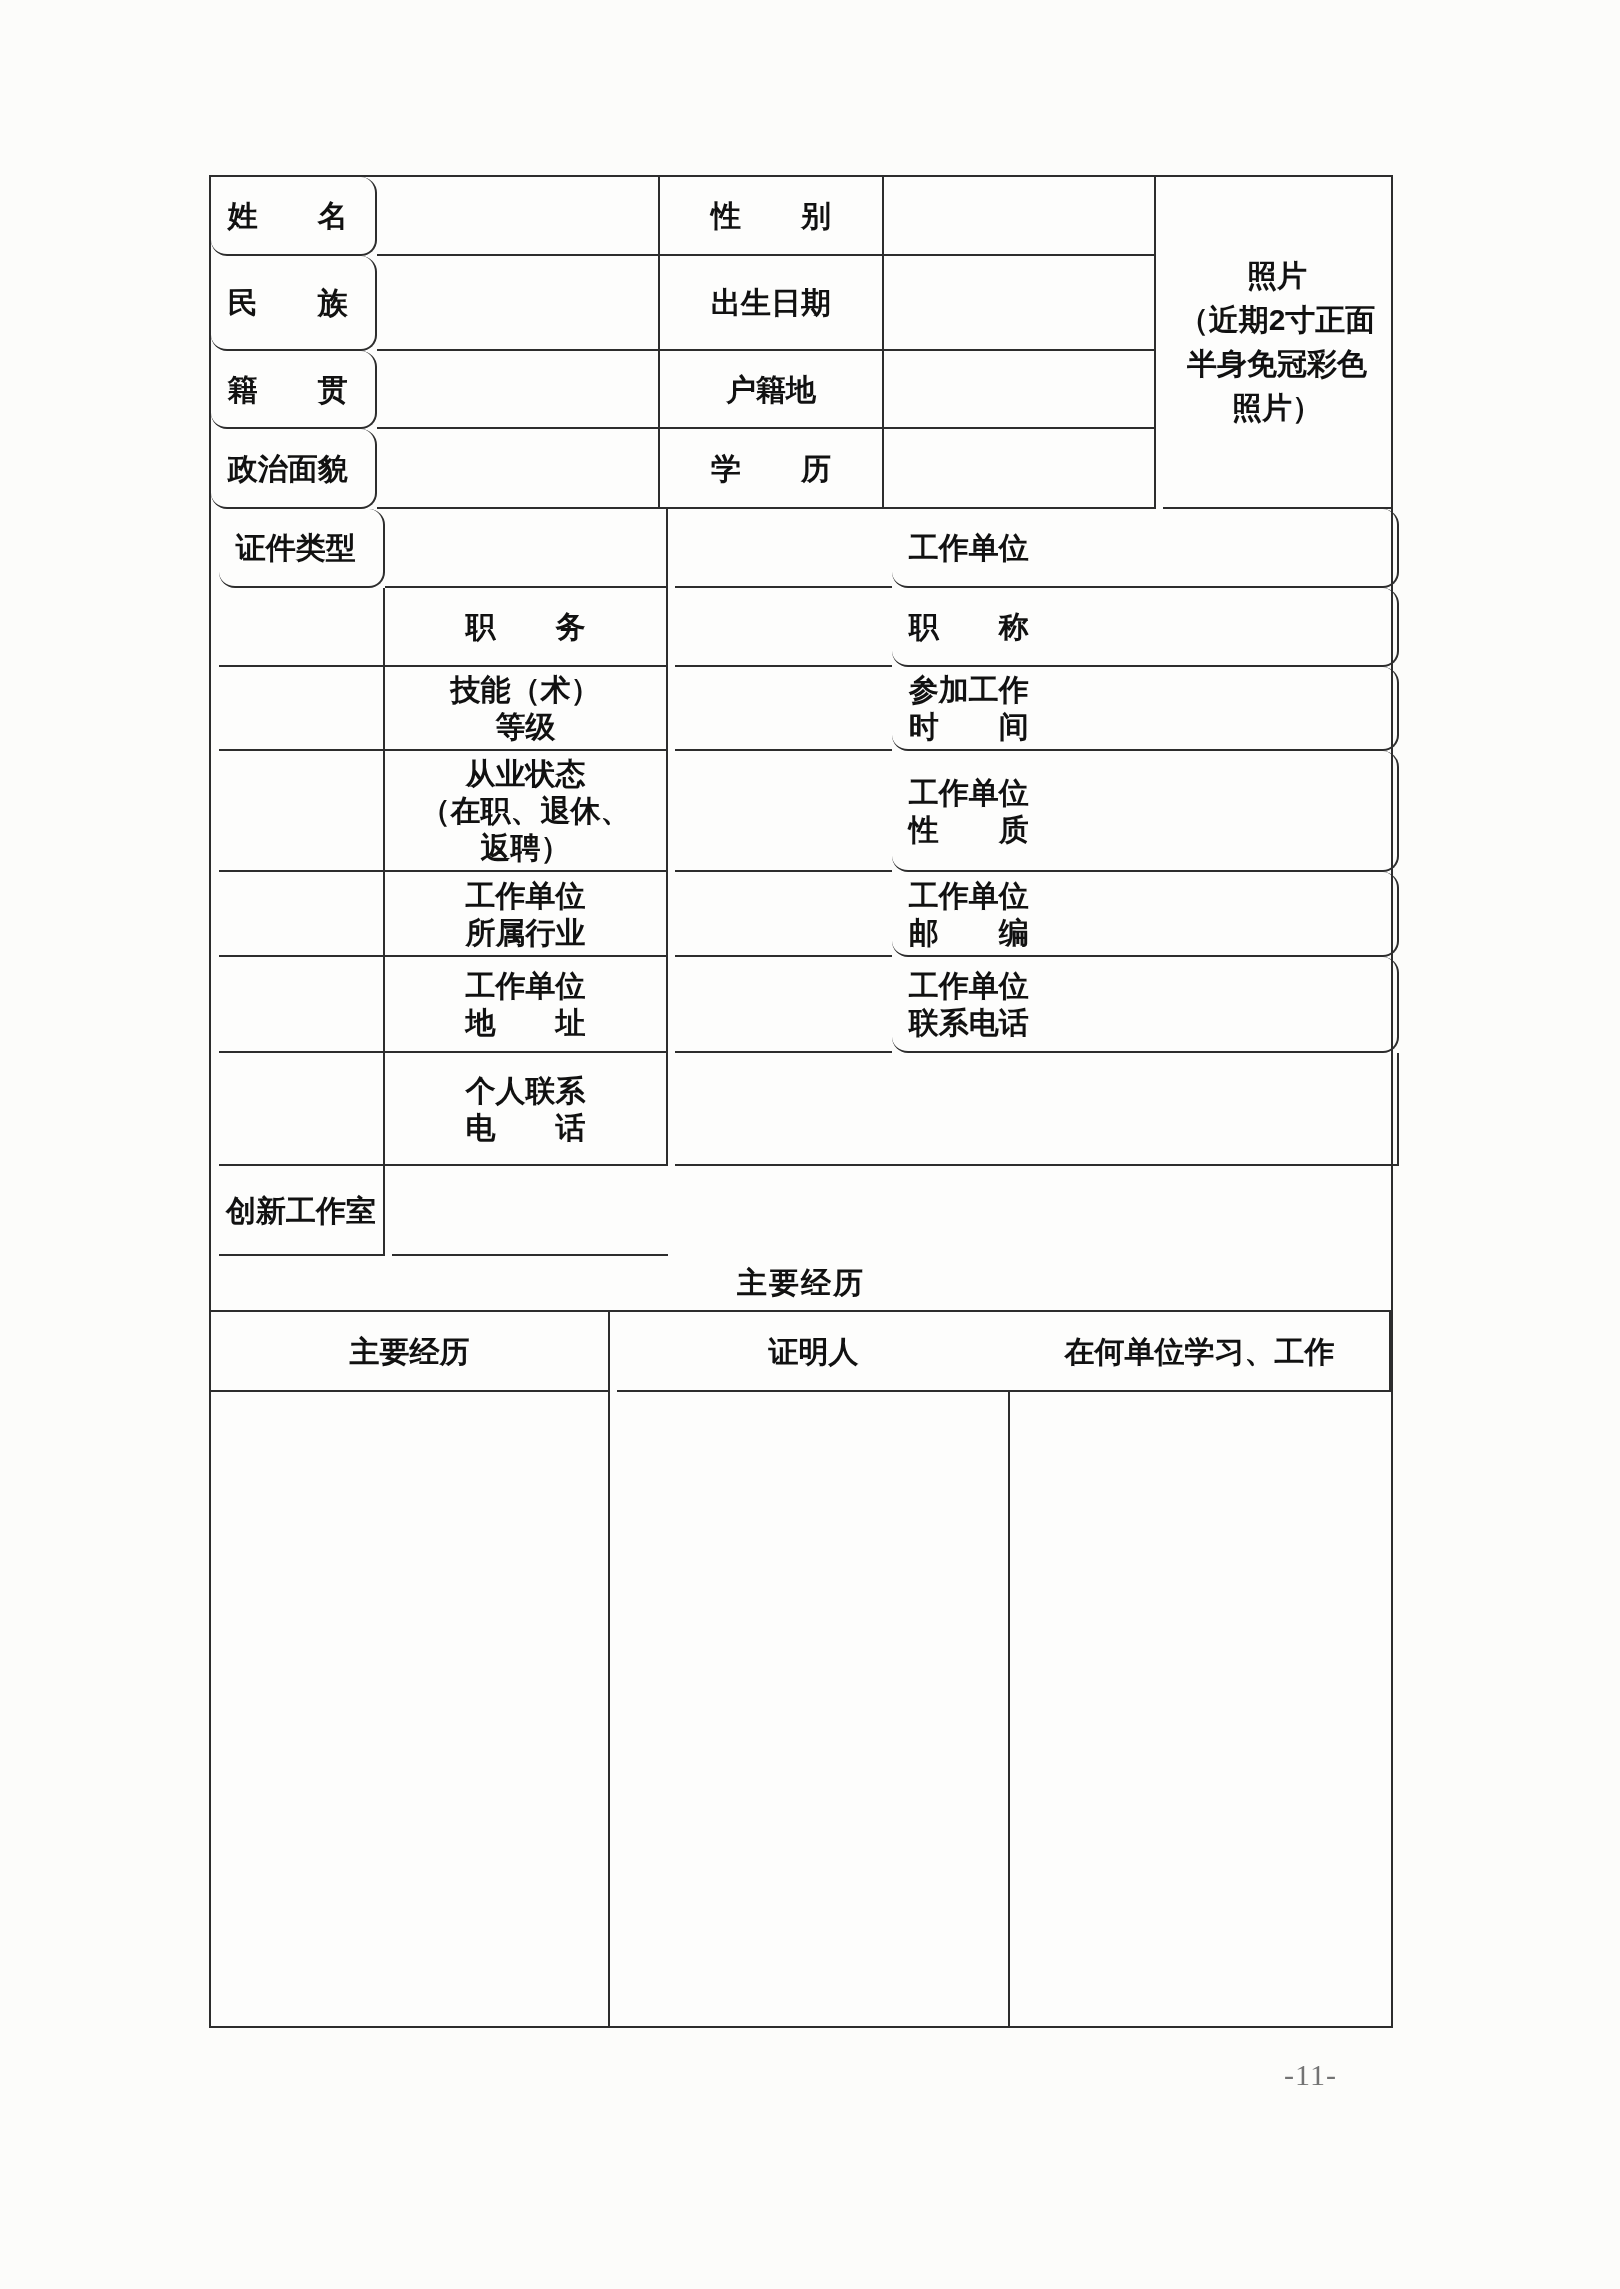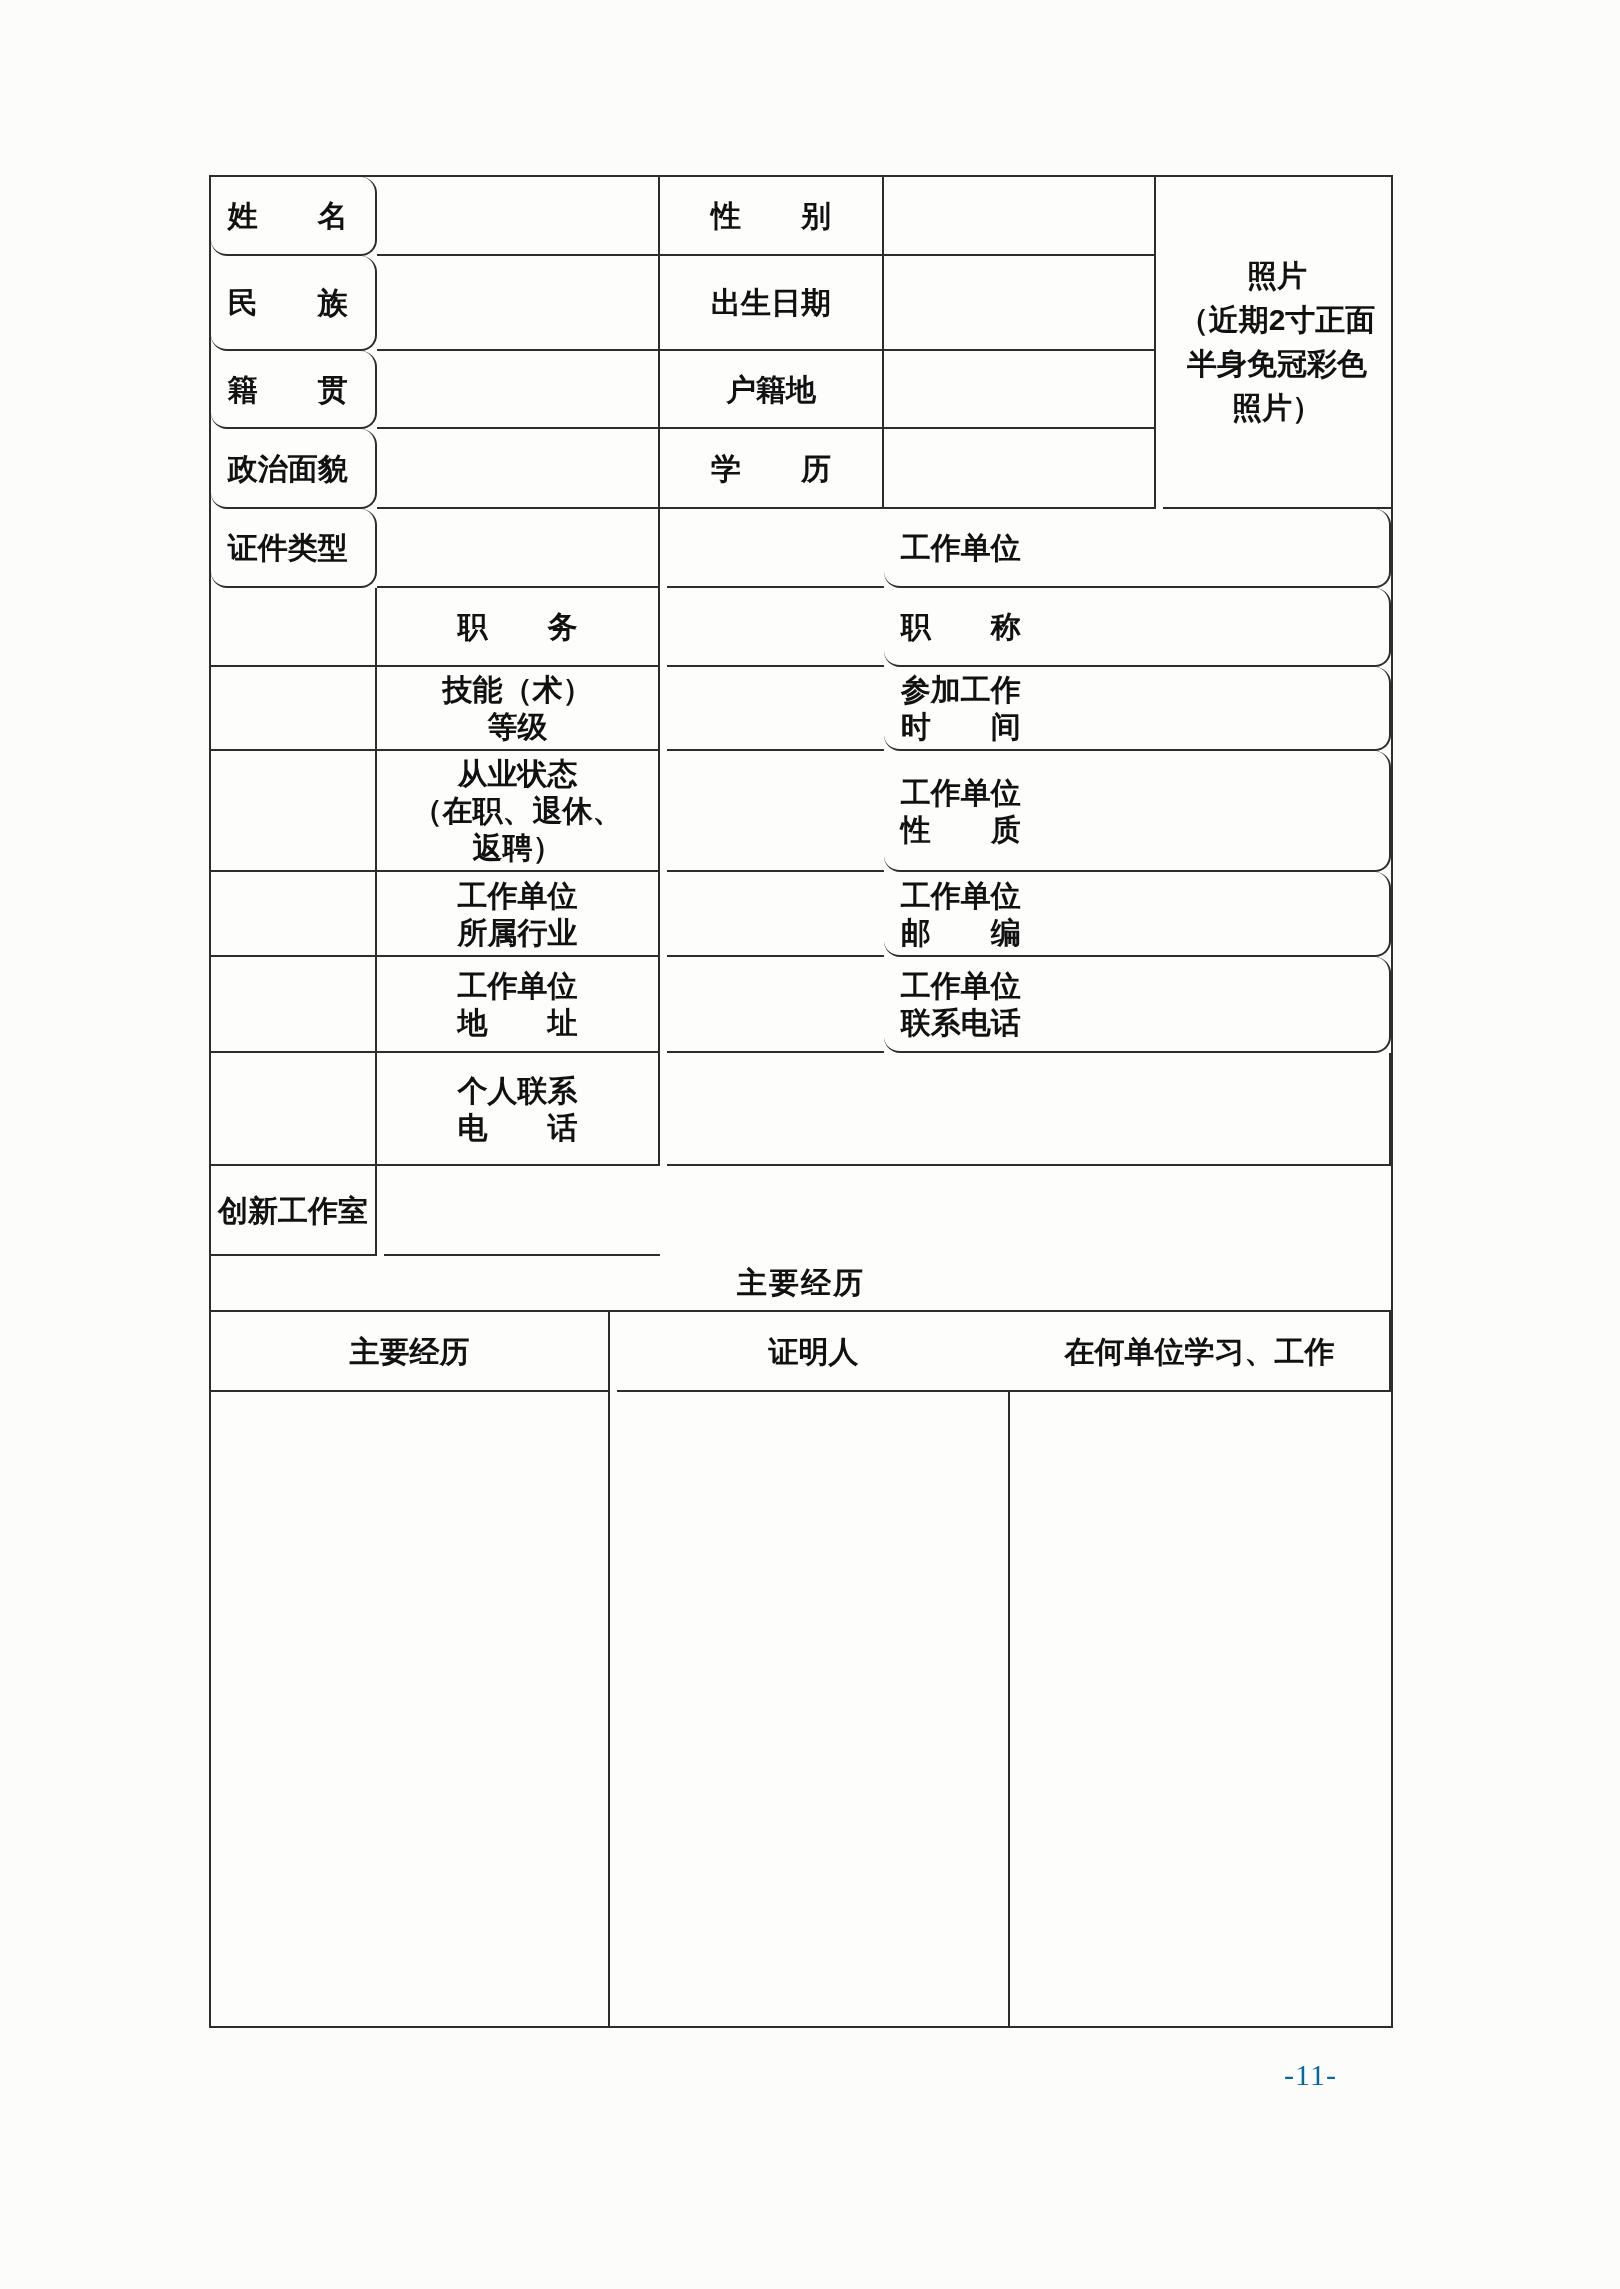--- a/index.html
+++ b/index.html
@@ -21,21 +21,21 @@
     border: 2.9px solid #2d2d2d;
     background: #fdfdfc;
     color: #111;
     font-weight: bold;
     font-size: 30px;
   }
   .grid { display: grid; }
   .grid-top { grid-template-columns: 166px 283px 224px 272px 235px;
               grid-template-rows: 79px 95px 78px 80px; }
   .grid-mid { grid-template-columns: 166px 283px 224px 507px;
-              grid-template-rows: 79px 79px 84px 121px 85px 96px 113px 90px; }
+              grid-template-rows: 79px 79px 84px 121px 85px 96px 113px 90px; padding-left: 8px; }
   .grid-exph { grid-template-columns: 399px 400px 381px; grid-template-rows: 80px; }
   .grid-expb { grid-template-columns: 399px 400px 381px; grid-template-rows: 634px; }
   .cell {
     box-sizing: border-box;
     display: flex; align-items: center; justify-content: center;
     border-right: 2px solid #2d2d2d;
     border-bottom: 2px solid #2d2d2d;
     white-space: pre-line;
     line-height: 37px;
     text-align: center;
@@ -57,21 +57,21 @@
     letter-spacing: 2px;
     text-align: center;
   }
   .page-number {
     position: absolute;
     left: 1237px; top: 2058px;
     width: 147px;
     text-align: center;
     font-family: "Liberation Serif", serif;
     font-size: 30px;
-    color: #0369a1;
+    color: #737373;
     letter-spacing: 1px;
   }
 </style>
 </head>
 <body>
 
 <div class="page">
   <div class="form-table">
 
     <div class="grid grid-top">

